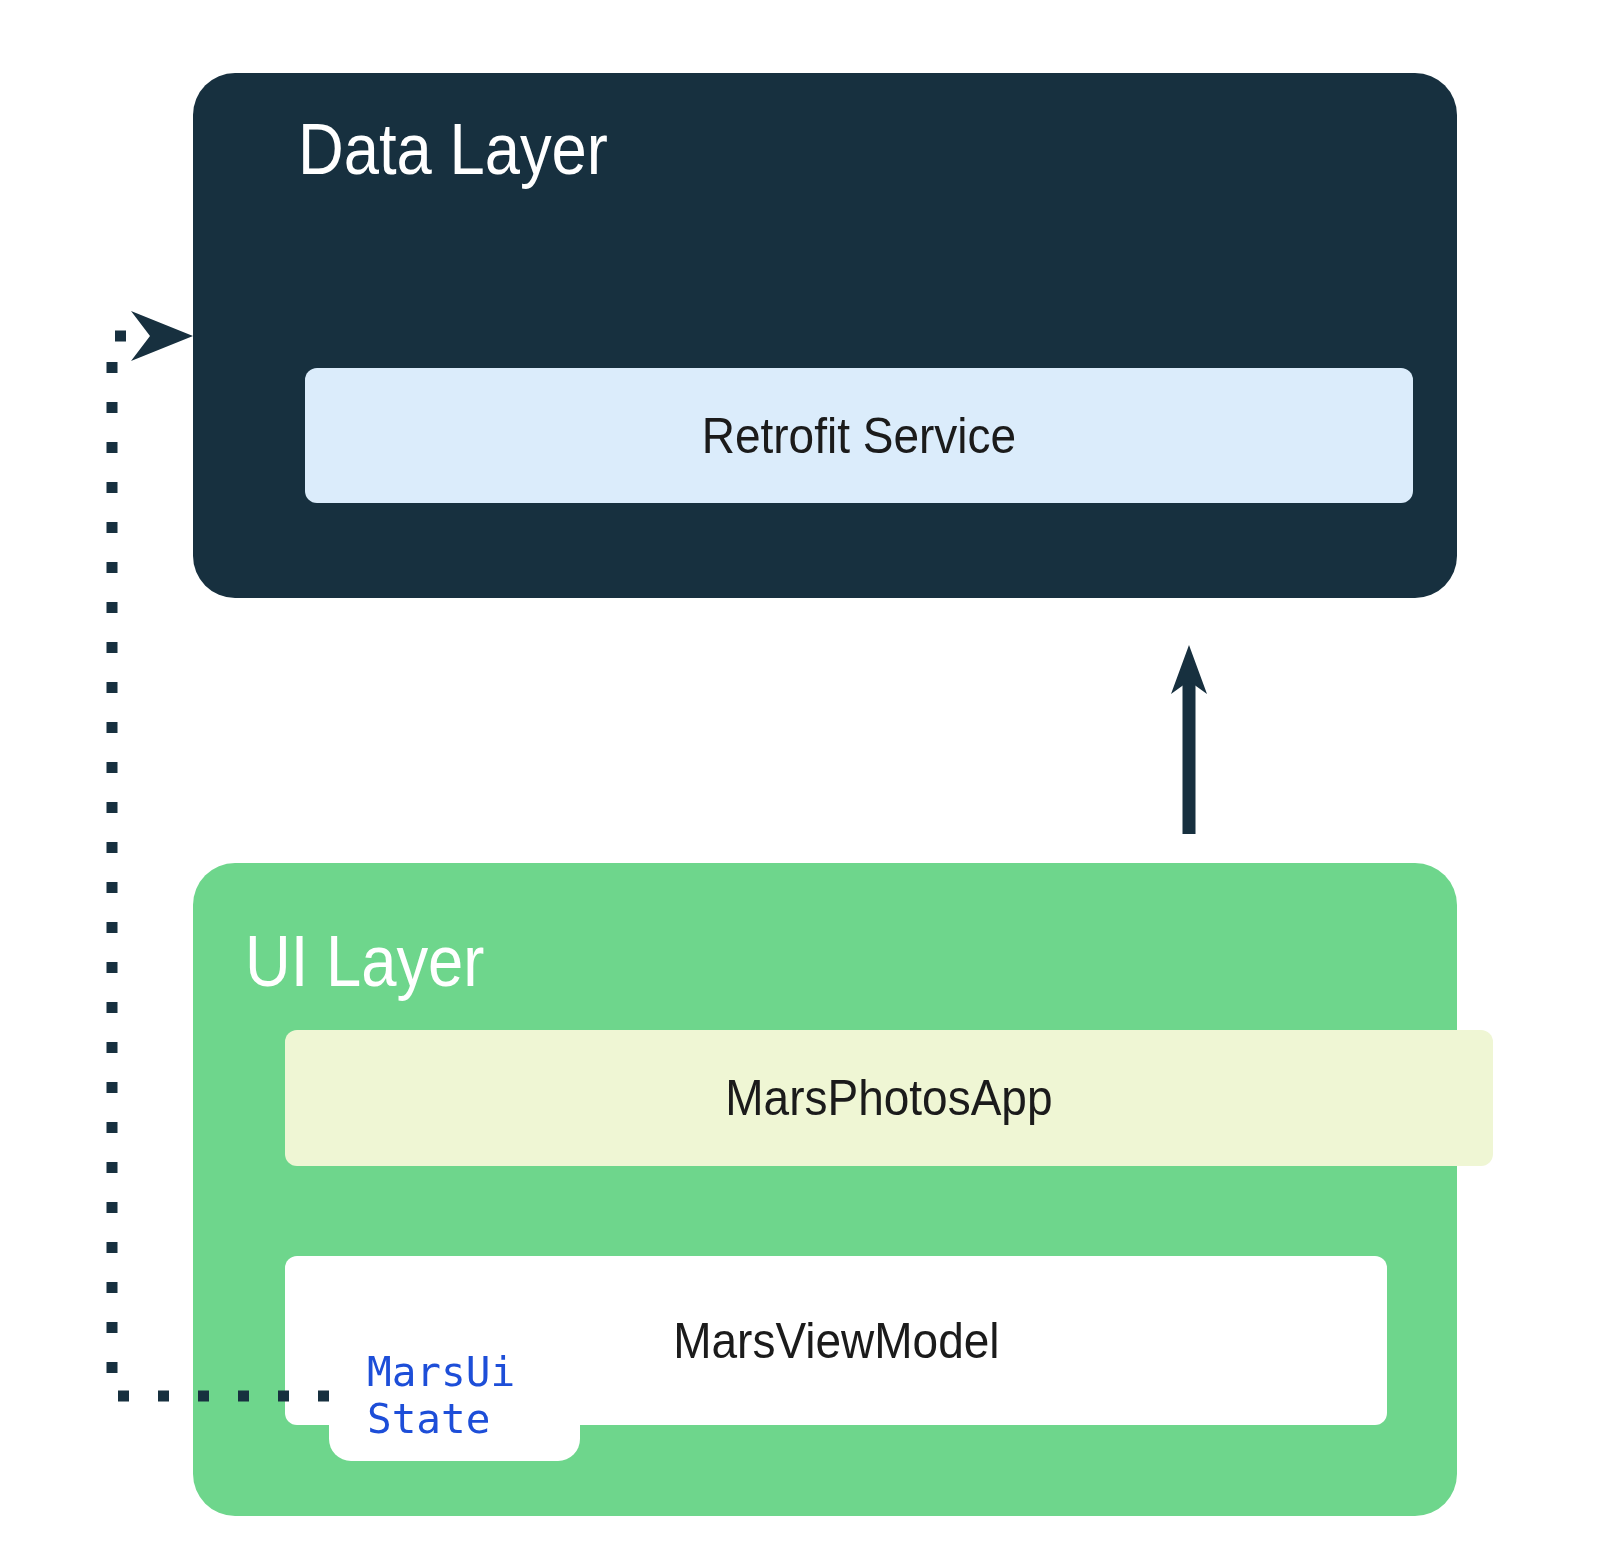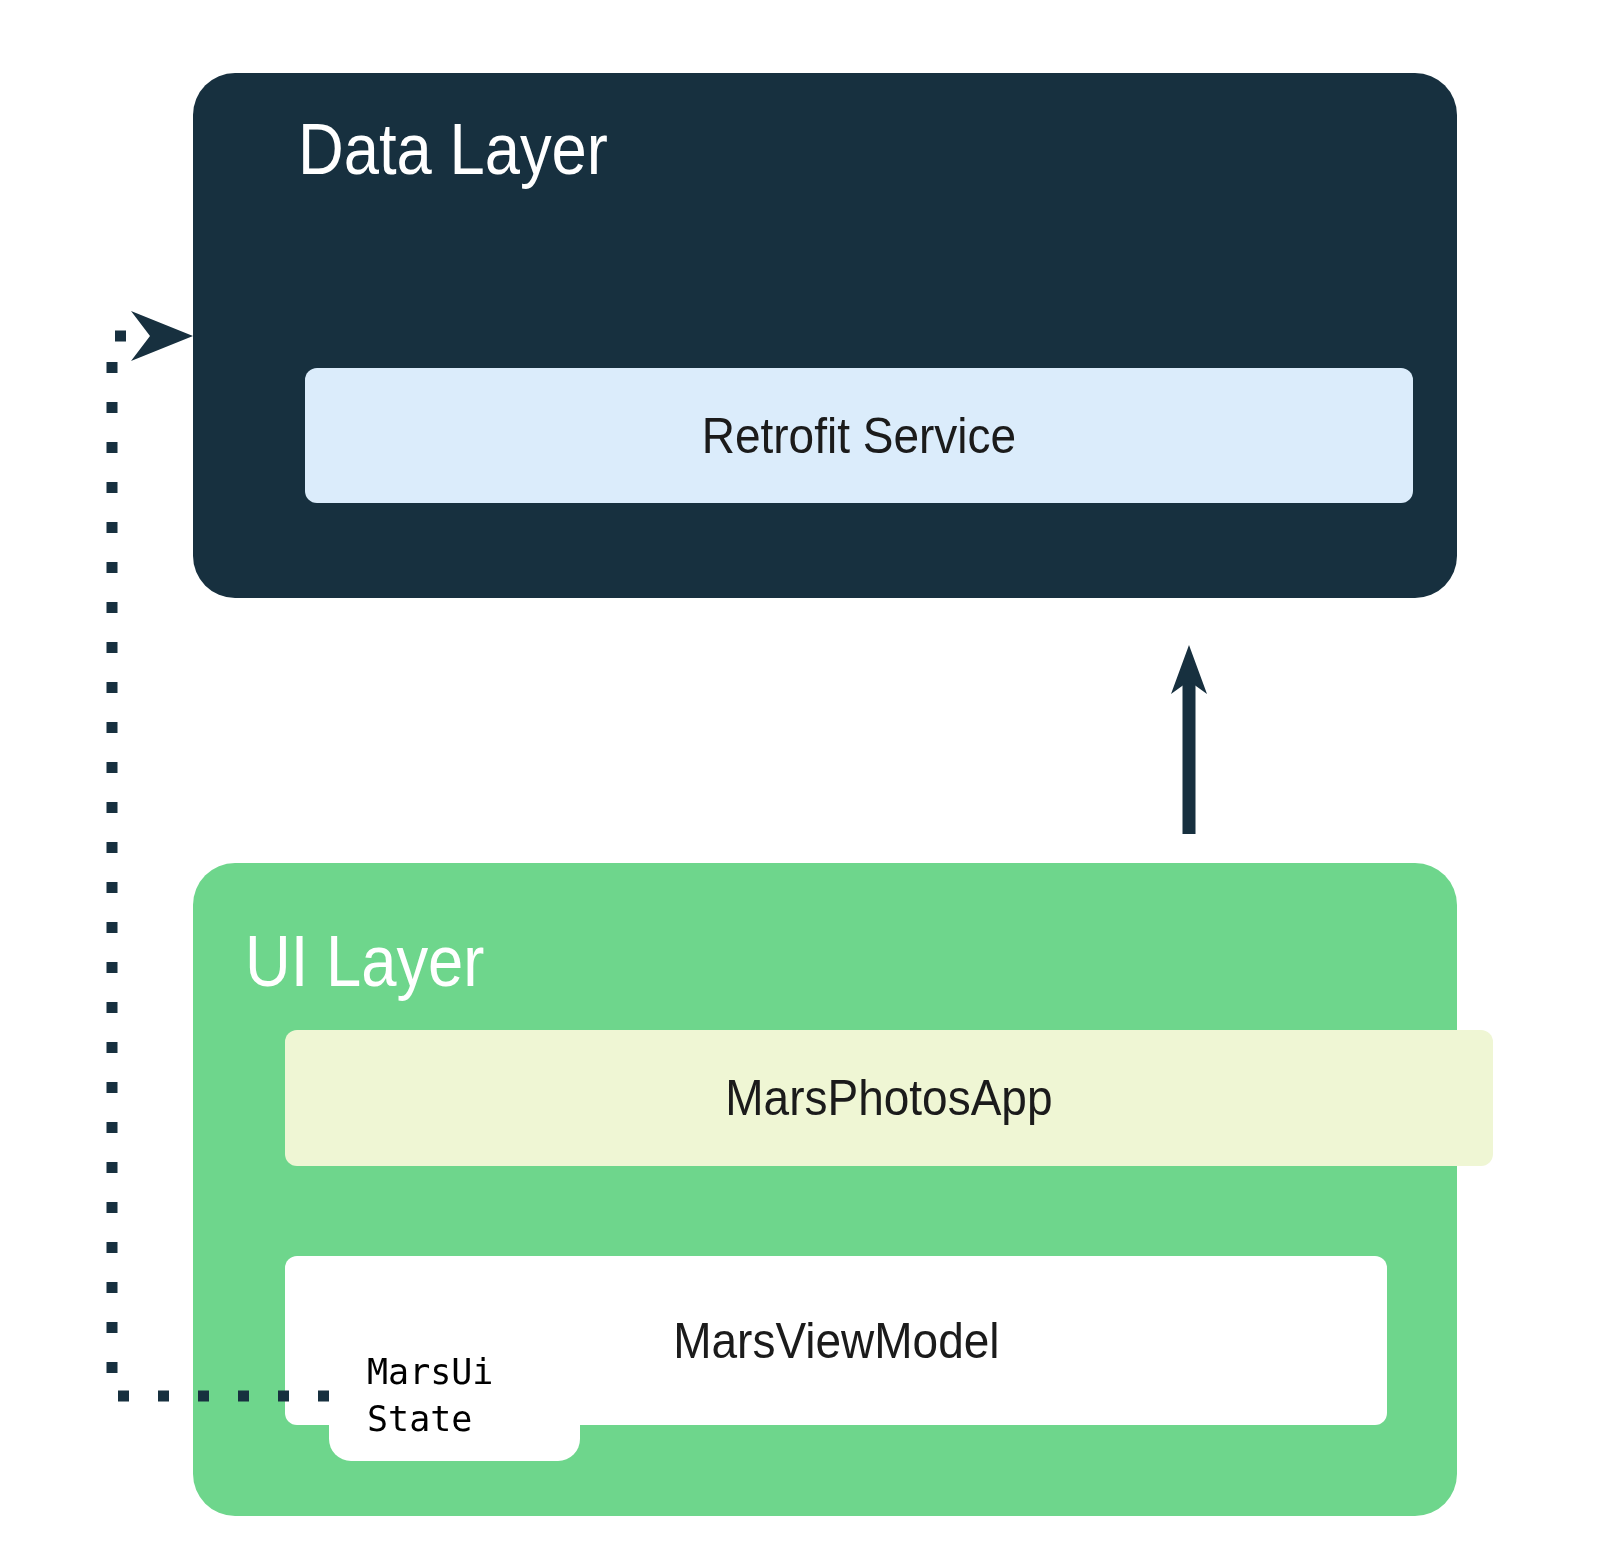--- a/index.html
+++ b/index.html
@@ -55,22 +55,22 @@
   .viewmodel{
     left:92px;top:393px;width:1102px;height:169px;
     background:#ffffff;
   }
   .uistate{
     left:136px;top:470px;width:251px;height:128px;
     background:#ffffff;border-radius:22px;
     box-sizing:border-box;
     padding:16px 0 0 38px;
     font-family:"DejaVu Sans Mono", monospace;
-    font-size:35px;line-height:47px;
-    color:#000000;
+    font-size:41px;line-height:47px;
+    color:#1d4ed8;
     white-space:pre-line;
   }
   .arrows{
     position:absolute;left:0;top:0;width:1600px;height:1566px;
     pointer-events:none;
   }
 </style>
 </head>
 <body>
 

